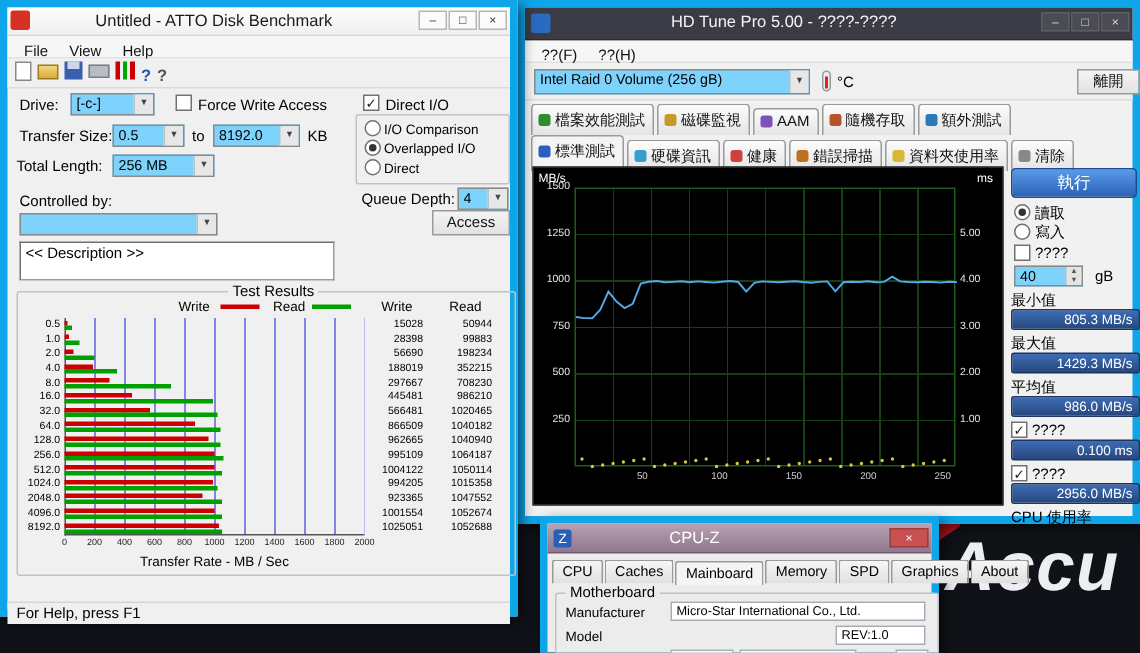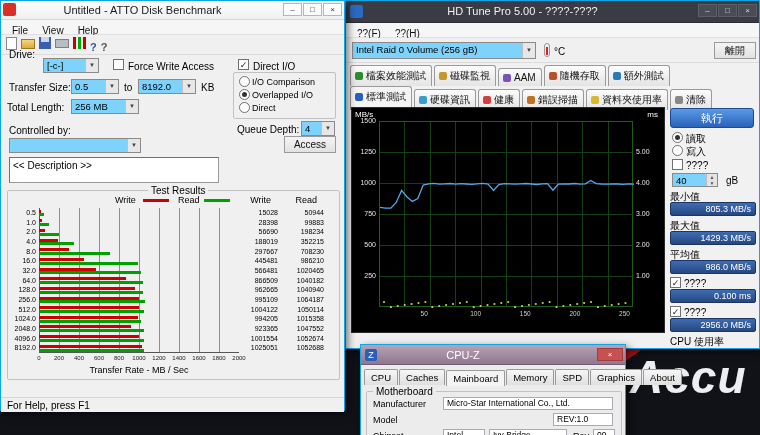--- a/index.html
+++ b/index.html
@@ -1,18 +1,18 @@
 <!DOCTYPE html>
 <html><head>
 <meta charset="utf-8">
 <style>
   *{margin:0;padding:0;box-sizing:border-box;font-family:"Liberation Sans",sans-serif}
   html,body{width:760px;height:435px}
   body{position:relative;overflow:hidden;background:#101218}
-  .win{position:absolute;background:#f0f0f0;border:1px solid #0ea5e9;box-shadow:3px 3px 8px rgba(0,0,0,.55)}
+  .win{position:absolute;background:#f0f0f0;border:5px solid #0ea5e9;box-shadow:3px 3px 8px rgba(0,0,0,.55)}
   .lbl{position:absolute;font-size:10px;color:#000;white-space:nowrap;line-height:11px}
   .small{font-size:9px}
   
   .tbar{position:absolute;left:0;right:0;top:0;height:19px;background:linear-gradient(#fdfdfd,#eef0f2);border-bottom:1px solid #d8d8d8}
   .ttitle{position:absolute;left:0;right:60px;top:3px;text-align:center;font-size:11px;color:#1a1a1a;white-space:nowrap;overflow:hidden}
   .caps{position:absolute;right:2px;top:2px;display:flex;gap:1px}
   .capbtn{width:19px;height:13px;border:1px solid #b6b6b6;background:#fbfbfb;font-size:8px;line-height:11px;text-align:center;color:#333}
   .capbtn.red{background:#c75050;border-color:#a23b3b;color:#fff}
   
   .menubar{position:absolute;left:0;right:0;height:15px;background:#f6f6f6;border-bottom:1px solid #e0e0e0;padding-left:4px}
@@ -98,21 +98,21 @@
     <span class="ttitle">Untitled - ATTO Disk Benchmark</span>
     <span class="caps">
       <span class="capbtn">–</span>
       <span class="capbtn">□</span>
       <span class="capbtn">×</span>
     </span>
   </div>
   <div class="menubar" id="atto-menu" style="top:19px"><span class="mitem">File</span><span class="mitem">View</span><span class="mitem">Help</span></div>
   <div class="toolbar" id="atto-tools" style="top:34px;height:20px"><span class="ticon ti-new-file"></span><span class="ticon ti-open-folder"></span><span class="ticon ti-save"></span><span class="ticon ti-print"></span><span class="ticon ti-benchmark"></span><span class="ticon ti-context-help"></span><span class="ticon ti-about"></span></div>
 
-  <span class="lbl" style="left:8px;top:48px">Drive:</span>
+  <span class="lbl" style="left:8px;top:60px">Drive:</span>
   <div class="combo" style="left:42px;top:57px;width:56px;height:15px">
     <span class="cval">[-c-]</span>
       <span class="carr">▼</span>
   </div>
   <span class="cb" id="cb-force" style="left:112px;top:58px"></span>
   <span class="lbl" style="left:127px;top:60px">Force Write Access</span>
   <span class="cb on" id="cb-directio" style="left:237px;top:58px"></span>
   <span class="lbl" style="left:252px;top:60px">Direct I/O</span>
 
   <span class="lbl" style="left:8px;top:81px">Transfer Size:</span>

